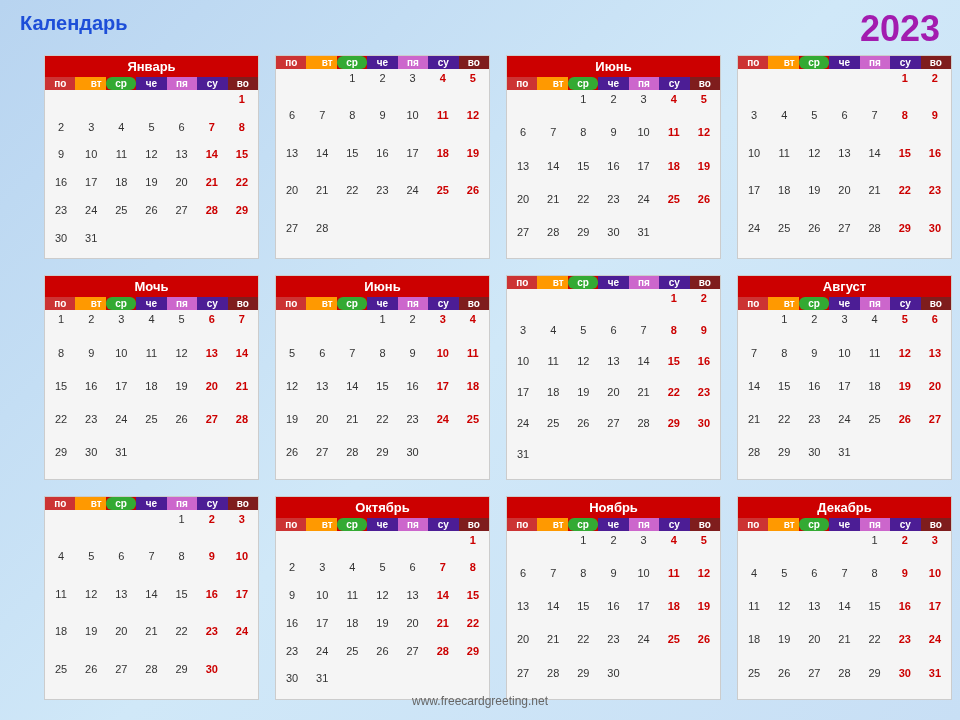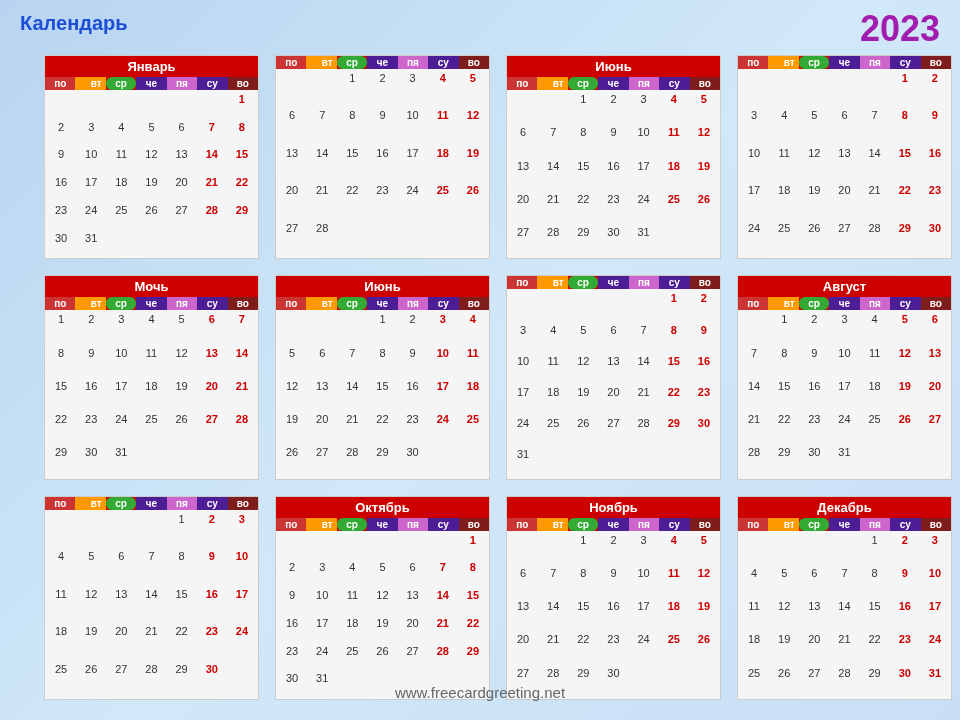--- a/index.html
+++ b/index.html
@@ -83,24 +83,24 @@
       text-align: center;
       font-size: 11px;
       padding: 1px 0;
       color: #333;
       line-height: 1.4;
     }
     .day-cell.weekend { color: #cc0000; font-weight: bold; }
     .day-cell.empty { }
     .footer-text {
       position: absolute;
-      bottom: 19px;
+      bottom: 12px;
       left: 50%;
       transform: translateX(-50%);
-      font-size: 15px;
+      font-size: 12px;
       color: #666;
     }
   </style>
 </head>
 <body>
 
 <div class="page-title">Календарь</div>
 <div class="year-title">2023</div>
 
 <div class="calendar-grid" id="calendar-grid">

